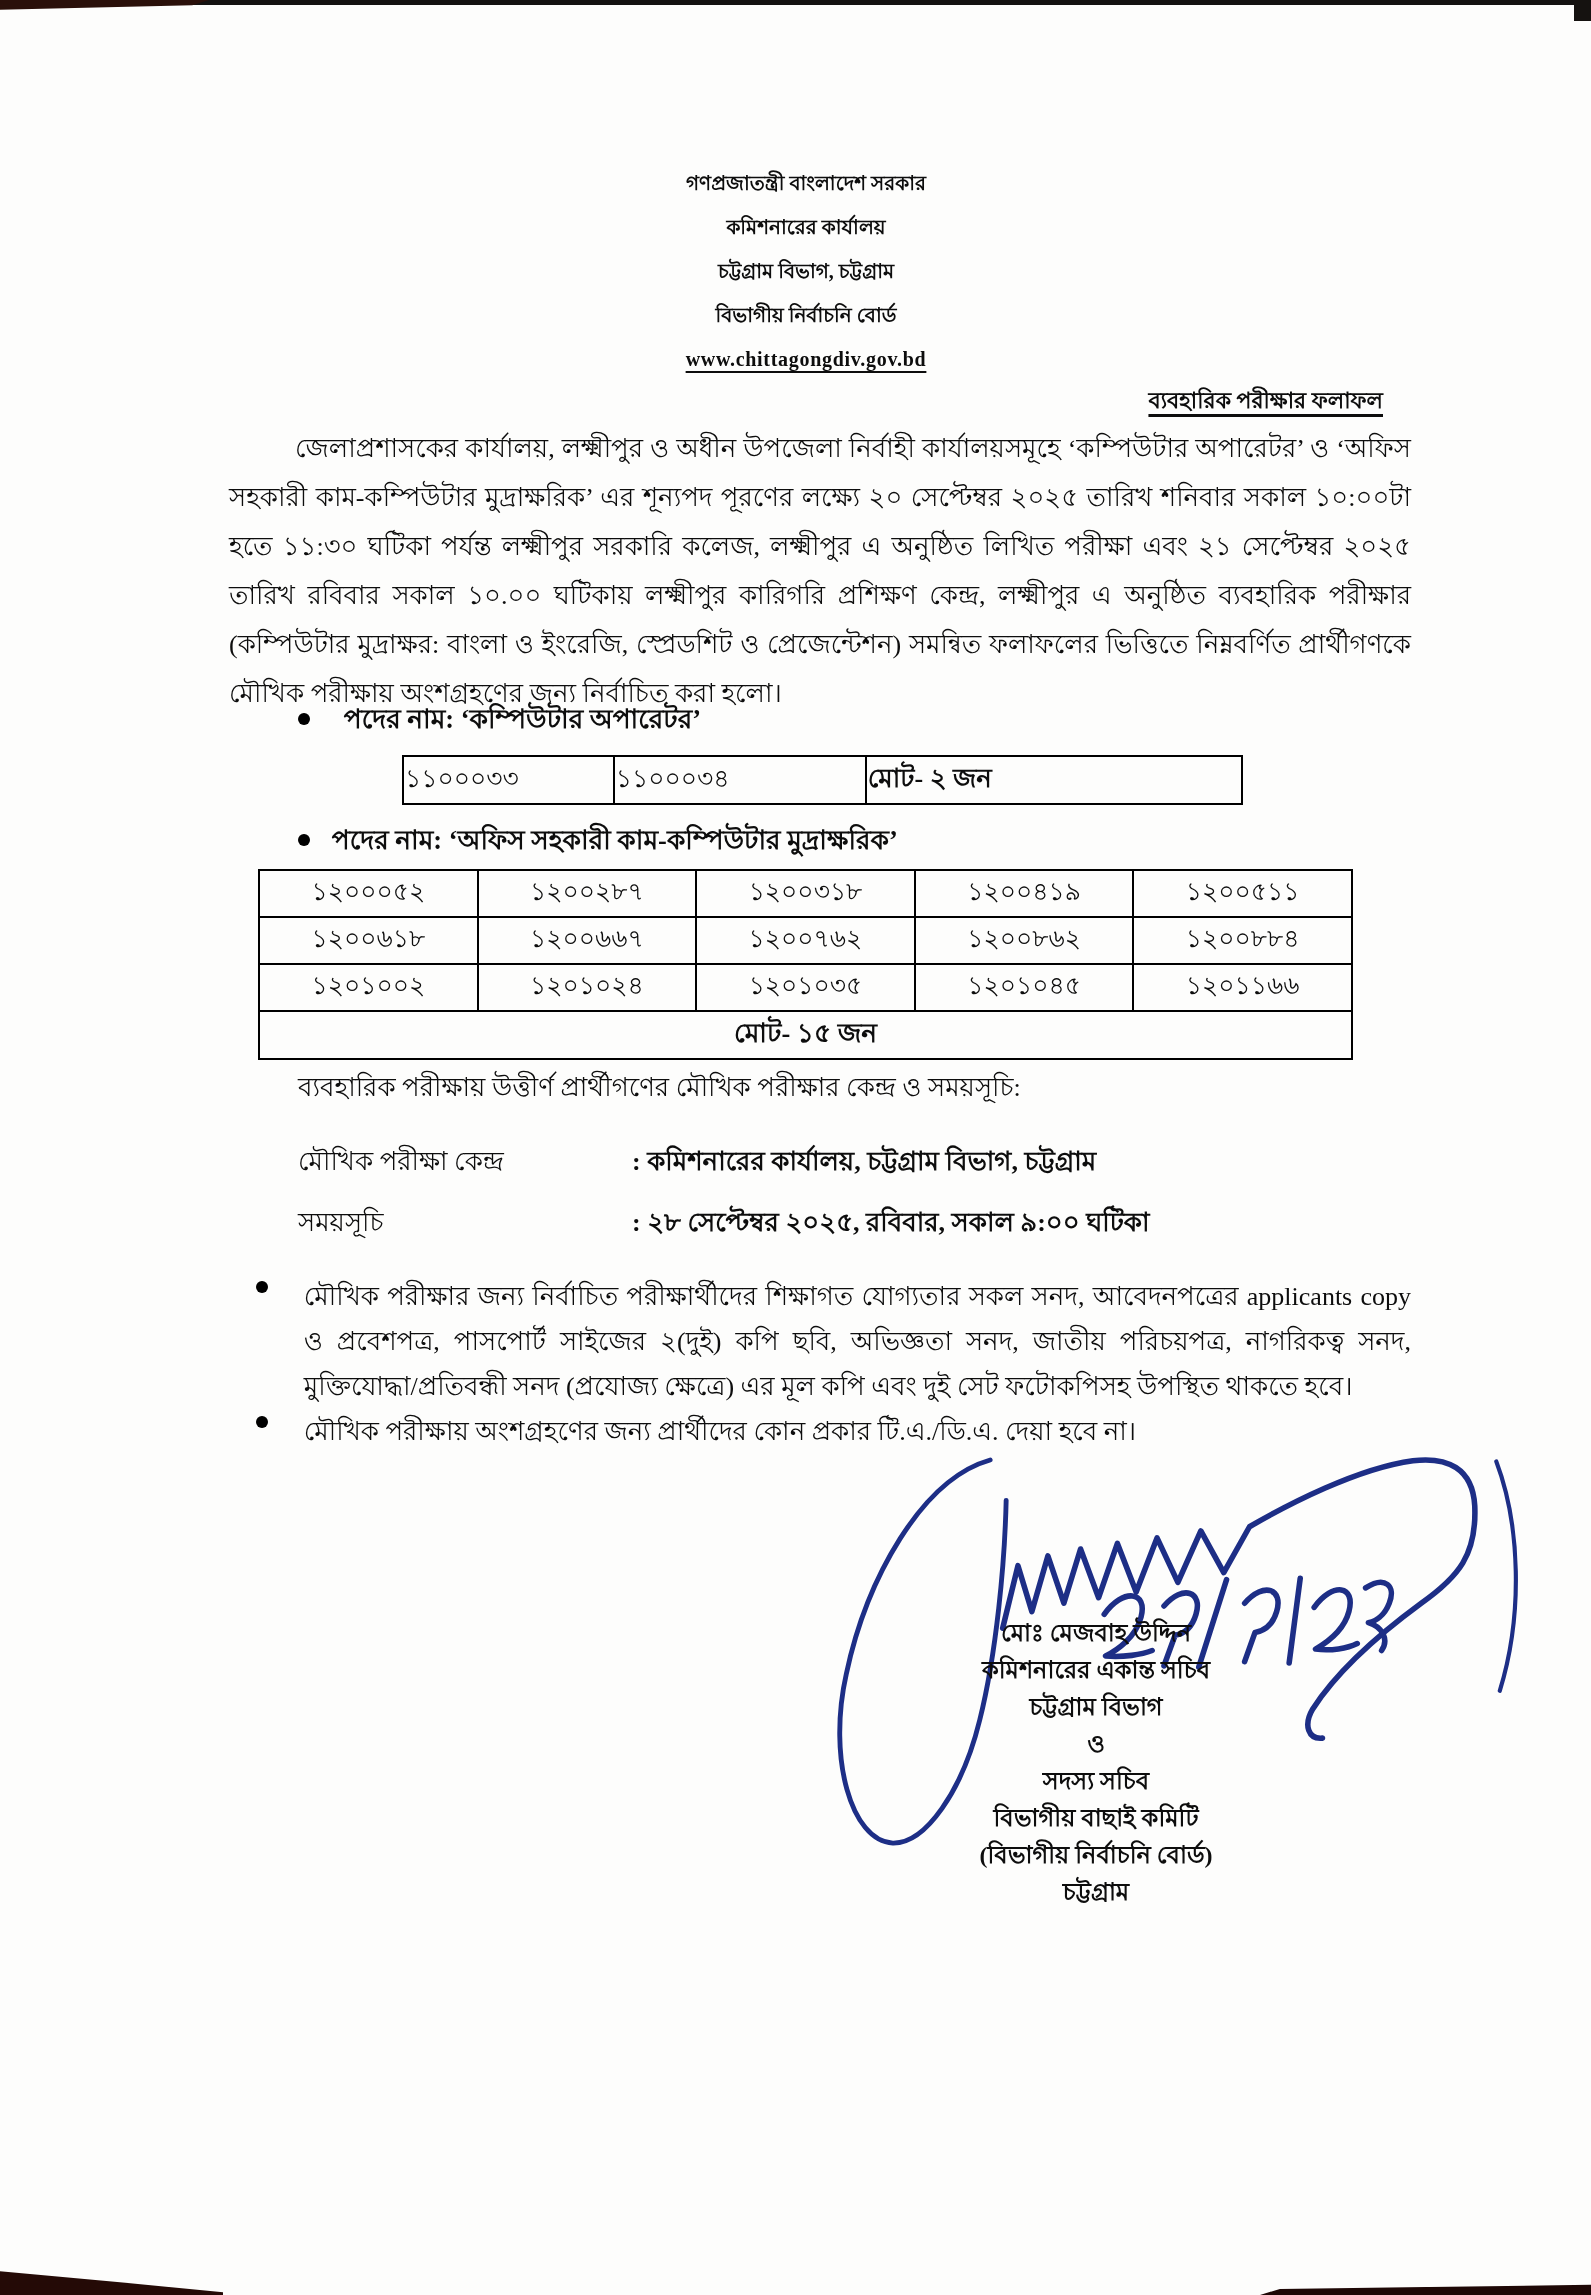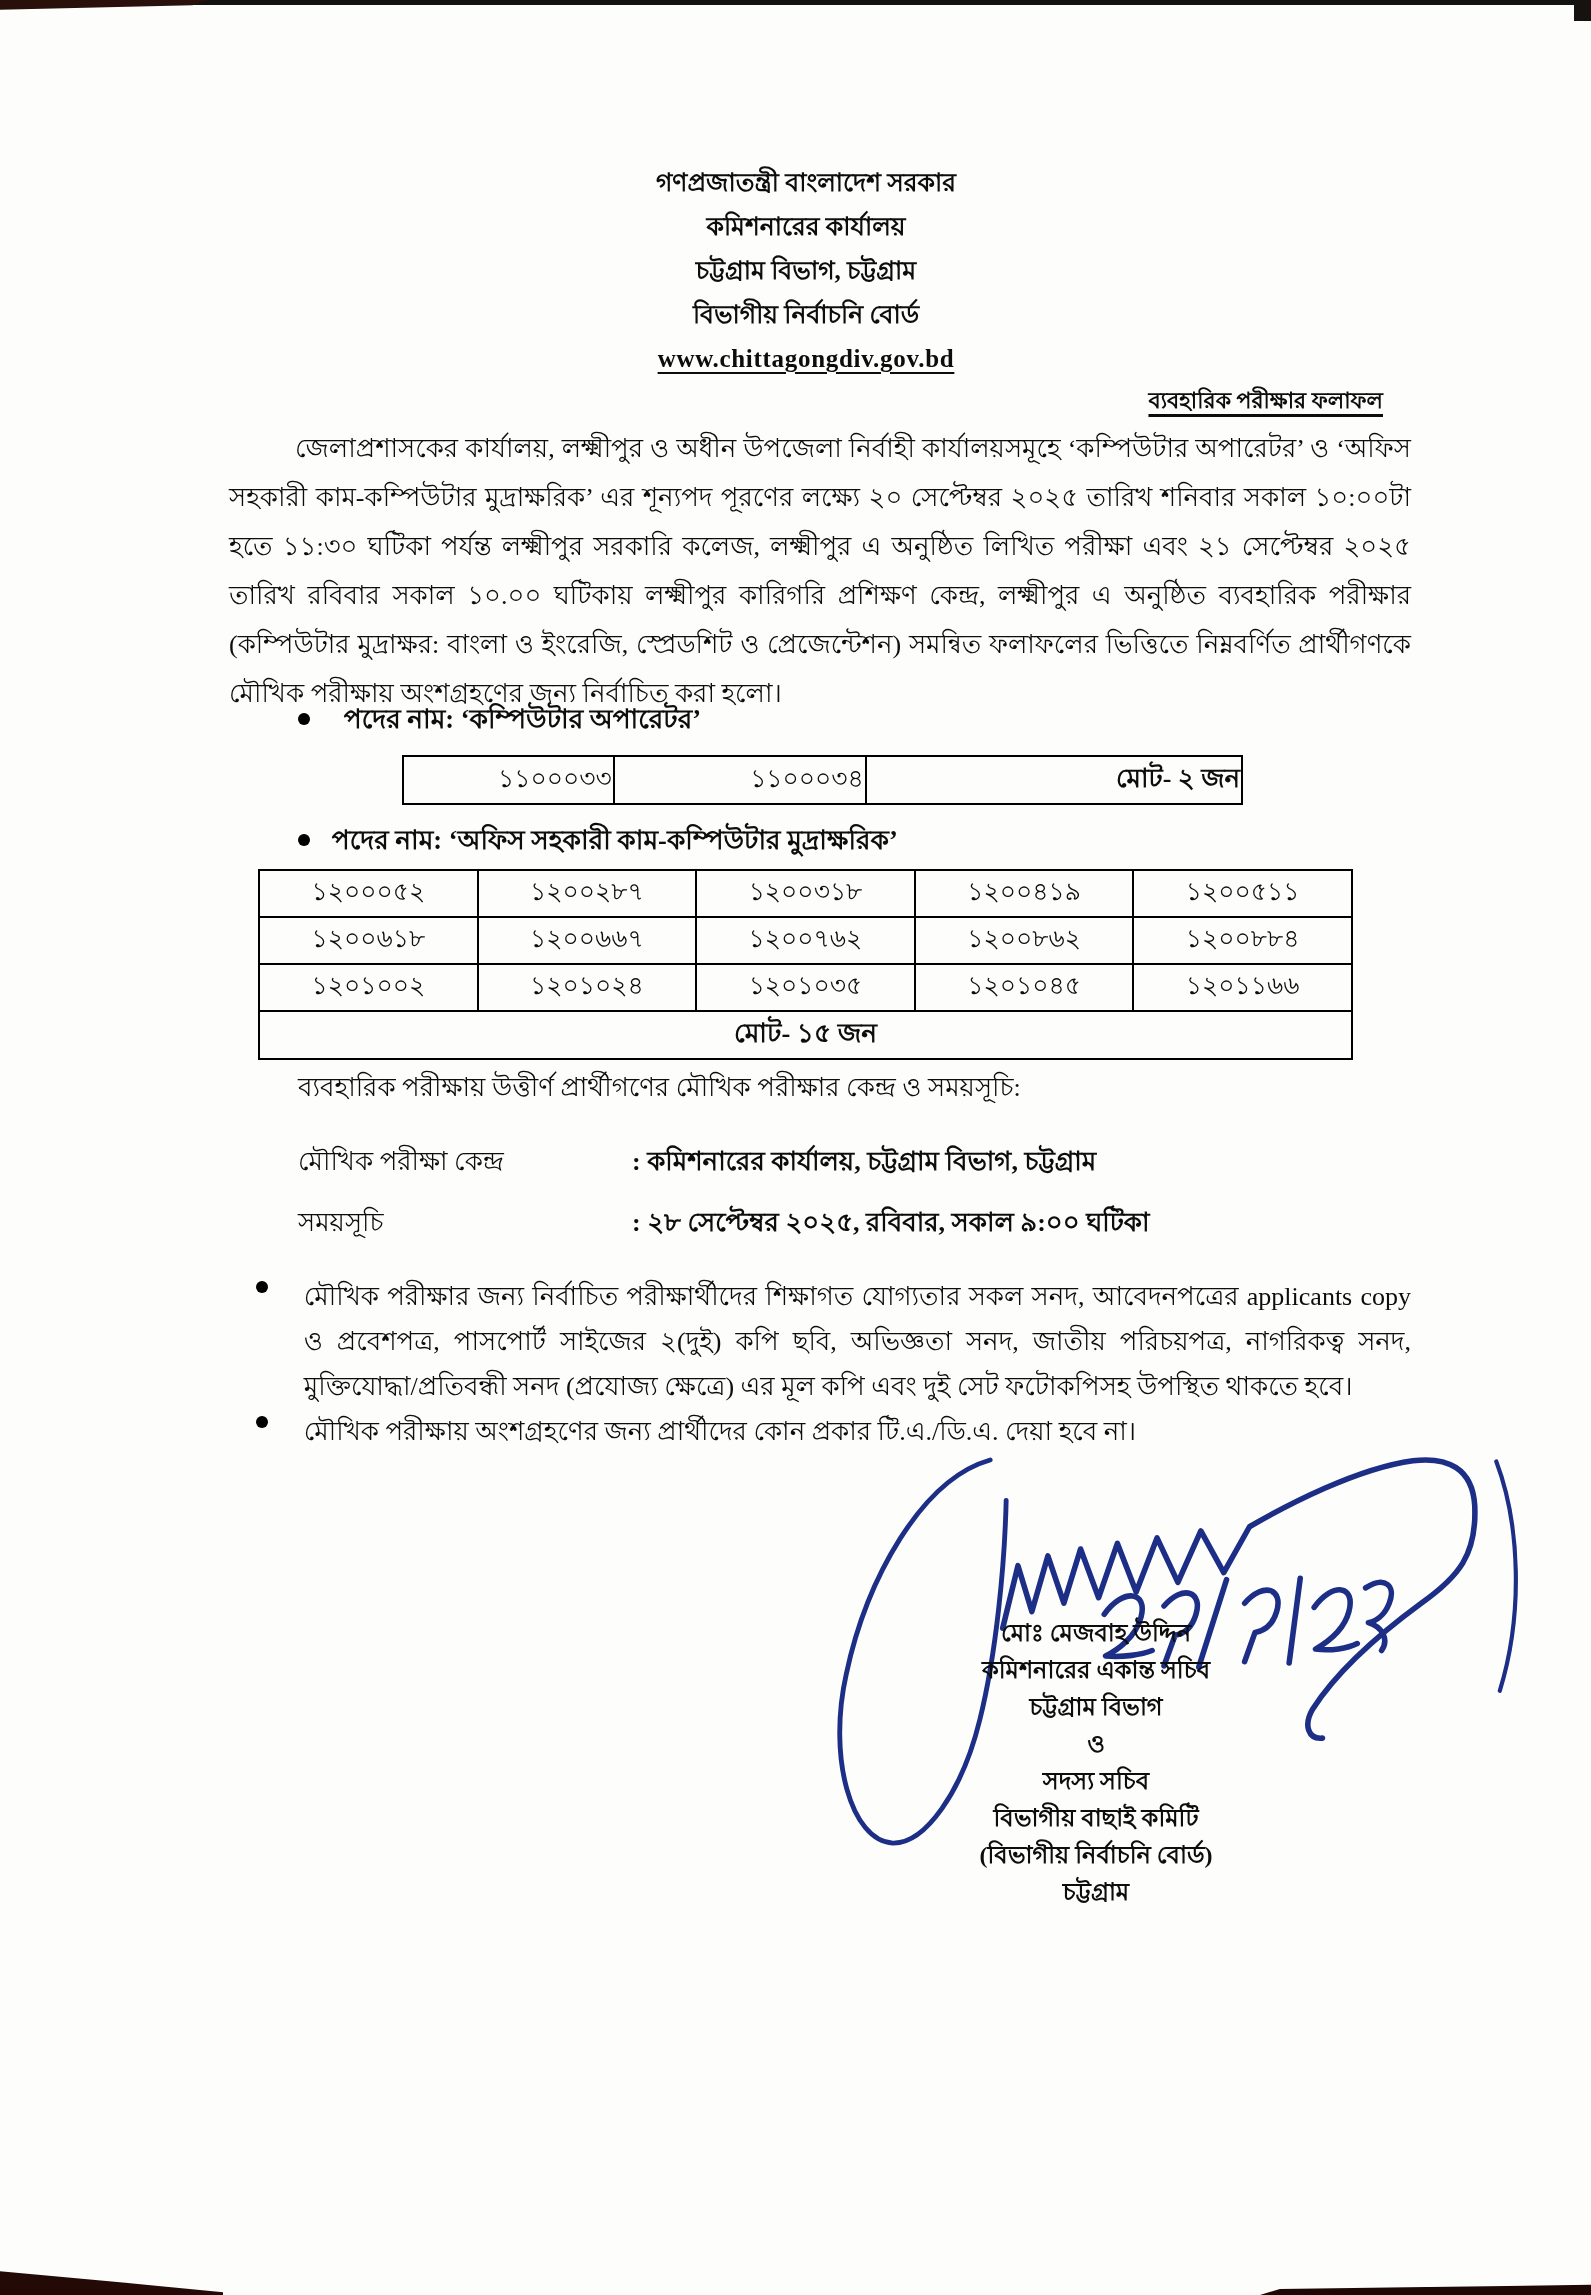--- a/index.html
+++ b/index.html
@@ -15,40 +15,40 @@
   .top-strip{position:absolute;left:0;top:0;width:1591px;height:4.9px;background:#141211;}
   .top-left-mark{position:absolute;left:0;top:0;width:209px;height:9.7px;background:#2a100a;
     clip-path:polygon(0 0,100% 0,92% 55%,0 100%);}
   .top-right-mark{position:absolute;right:0;top:0;width:16.7px;height:21px;background:#151210;}
   .bottom-left-wedge{position:absolute;left:0;bottom:0;width:223px;height:33px;background:#240a06;
     clip-path:polygon(0 28%,55% 62%,100% 92%,100% 100%,0 100%);}
   .bottom-right-strip{position:absolute;left:1260px;right:0;bottom:0;height:12.5px;background:#1e0806;
     clip-path:polygon(0 100%,6% 52%,100% 18%,100% 100%);}
   
   .letterhead{position:absolute;left:229px;top:161px;width:1154px;text-align:center;}
-  .h-line{font-size:25px;line-height:44px;font-weight:bold;}
+  .h-line{font-size:20px;line-height:44px;font-weight:bold;}
   .website{text-decoration:underline;text-decoration-thickness:2.1px;text-underline-offset:4.9px;
     font-family:"Liberation Serif","DejaVu Serif",serif;letter-spacing:0.7px;}
   .doc-title{position:absolute;left:229px;top:383px;width:1154px;text-align:right;
     font-size:22px;font-weight:bold;text-decoration:underline;text-decoration-thickness:2.8px;
     text-underline-offset:5.6px;}
   
   .intro{position:absolute;left:229px;top:424px;width:1182px;margin:0;
     font-size:26px;line-height:49px;text-align:justify;text-indent:66px;}
   
   .bullet-line{position:absolute;display:flex;align-items:flex-start;}
   .bullet-line .dot{flex:0 0 auto;width:11.8px;height:11.8px;border-radius:50%;background:#000;
     margin:11.8px 22px 0 0;}
   .bullet-line .label{font-size:26.4px;font-weight:bold;line-height:36px;}
   .post1{left:298px;top:701px;gap:12px;}
   .post2{left:298px;top:822px;}
   
   table{border-collapse:collapse;position:absolute;table-layout:fixed;}
   .small-table{left:402px;top:755px;width:841px;}
-  .small-table td{border:2.1px solid #000;height:43px;text-align:right;font-size:25px;}
+  .small-table td{border:2.1px solid #000;height:43px;text-align:left;font-size:25px;}
   .small-table td.c1{width:25%;}
   .small-table td.c2{width:30%;}
   .small-table td.c3{width:45%;font-weight:bold;font-size:26px;}
   .big-table{left:258px;top:869px;width:1095px;border:2.8px solid #000;}
   .big-table td{border:2.1px solid #000;height:39px;text-align:center;font-size:25px;width:20%;}
   .big-table td.total{font-weight:bold;font-size:26.4px;height:40px;}
   
   .schedule-heading{position:absolute;left:298px;top:1067px;width:1113px;font-size:26px;}
   .kv{position:absolute;left:298px;width:1114px;display:flex;font-size:26px;}
   .kv .k{flex:0 0 334px;}

